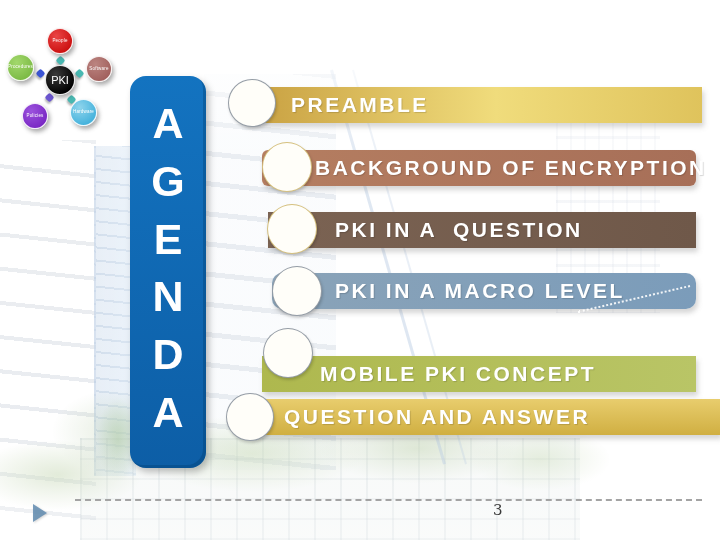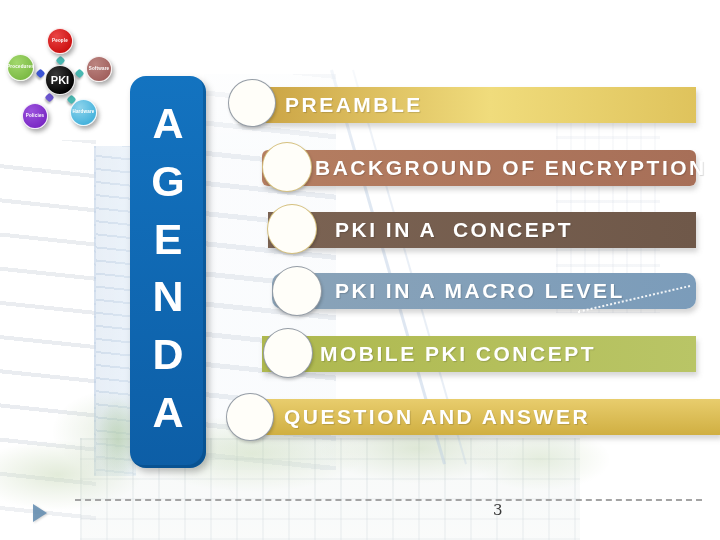--- a/index.html
+++ b/index.html
@@ -36,21 +36,21 @@
     transform-origin:top center;transform:rotate(-16deg);}
   .bg-diag2{left:352px;top:70px;width:2px;height:410px;background:rgba(120,155,200,.28);
     transform-origin:top center;transform:rotate(-16deg);}
   .photo::after{content:'';position:absolute;inset:0;background:
     linear-gradient(180deg,#fff 0%,rgba(255,255,255,.8) 13%,rgba(255,255,255,.45) 30%,
     rgba(255,255,255,.42) 78%,rgba(255,255,255,.6) 100%);}
 
   
   .pki{position:absolute;left:0;top:8px;width:130px;height:130px;}
   .pki .circ{position:absolute;border-radius:50%;display:flex;align-items:center;justify-content:center;
-    color:#fff;font-weight:700;text-align:center;border:1px solid rgba(255,255,255,.9);
+    color:#fff;font-weight:400;text-align:center;border:1px solid rgba(255,255,255,.9);
     box-shadow:2px 3px 4px rgba(70,70,70,.45);}
   .pki .sat{font-size:4.5px;line-height:1;letter-spacing:.2px;}
   .c-center{left:45px;top:57px;width:30px;height:30px;font-size:11px;
     background:radial-gradient(circle at 35% 30%,#3a3a3a,#000 75%);}
   .c-people{left:47px;top:20px;width:26px;height:26px;
     background:radial-gradient(circle at 35% 30%,#ea4545,#cc1111 75%);}
   .c-software{left:86px;top:48px;width:26px;height:26px;
     background:radial-gradient(circle at 35% 30%,#bb8480,#a2615e 75%);}
   .c-procedures{left:7px;top:46px;width:27px;height:27px;
     background:radial-gradient(circle at 35% 30%,#a2d86c,#7cba45 75%);}
@@ -71,31 +71,31 @@
     background:linear-gradient(180deg,#1373c0,#0d5ea6);
     box-shadow:inset -3px -3px 0 rgba(0,60,110,.35),3px 4px 7px rgba(0,0,0,.25);
     display:flex;flex-direction:column;align-items:center;justify-content:space-between;
     padding:26px 0 34px 0;}
   .agenda-panel span{color:#fff;font-size:43px;font-weight:700;line-height:1;}
 
   
   .bar{position:absolute;height:36px;line-height:36px;color:#fff;font-weight:700;font-size:21px;
     letter-spacing:2.5px;white-space:pre;box-shadow:2px 4px 5px rgba(120,120,120,.3);
     text-shadow:1px 1px 1px rgba(0,0,0,.15);}
-  .bar1{left:238px;top:87px;width:458px;padding-left:47px;
+  .bar1{left:244px;top:87px;width:458px;padding-left:47px;
     background:linear-gradient(90deg,#c79e3f 0%,#f0dc7c 55%,#dfc35c 100%);}
   .bar2{left:262px;top:150px;width:434px;padding-left:53px;
     background:linear-gradient(90deg,#b57e61,#a76f58);border-radius:6px;}
   .bar3{left:268px;top:212px;width:428px;padding-left:67px;
     background:linear-gradient(90deg,#7b6353,#6f5849);}
   .bar4{left:272px;top:273px;width:424px;padding-left:63px;
     background:linear-gradient(90deg,#8aa3b8,#7b9cba);border-radius:10px;}
   .bar4::after{content:'';position:absolute;right:6px;top:12px;width:115px;
     border-top:2px dotted rgba(255,255,255,.9);transform:rotate(-13deg);transform-origin:right center;}
-  .bar5{left:262px;top:336px;width:434px;padding-left:58px;
+  .bar5{left:262px;top:356px;width:434px;padding-left:58px;
     background:linear-gradient(90deg,#aeb84e,#b9c566);}
   .bar6{left:228px;top:399px;width:468px;padding-left:32px;
     background:linear-gradient(180deg,#e8cd6d,#d0af42);margin-left:24px;}
   .bullet{position:absolute;border-radius:50%;background:#fffef9;
     border:1.5px solid rgba(130,140,152,.85);box-shadow:1px 2px 3px rgba(0,0,0,.18);}
   .bu1{left:228px;top:79px;width:48px;height:48px;}
   .bu2{left:262px;top:142px;width:50px;height:50px;border-color:rgba(212,190,120,.95);}
   .bu3{left:267px;top:204px;width:50px;height:50px;border-color:rgba(212,190,120,.95);}
   .bu4{left:272px;top:266px;width:50px;height:50px;}
   .bu5{left:263px;top:328px;width:50px;height:50px;}
@@ -162,21 +162,21 @@
 
   <div>
     <div class="bar bar1"><span>PREAMBLE</span></div>
     <div class="bullet bu1"></div>
   </div>
   <div>
     <div class="bar bar2"><span>BACKGROUND OF ENCRYPTION</span></div>
     <div class="bullet bu2"></div>
   </div>
   <div>
-    <div class="bar bar3"><span>PKI IN A  CONCEPT</span></div>
+    <div class="bar bar3"><span>PKI IN A  QUESTION</span></div>
     <div class="bullet bu3"></div>
   </div>
   <div>
     <div class="bar bar4"><span>PKI IN A MACRO LEVEL</span></div>
     <div class="bullet bu4"></div>
   </div>
   <div>
     <div class="bar bar5"><span>MOBILE PKI CONCEPT</span></div>
     <div class="bullet bu5"></div>
   </div>

